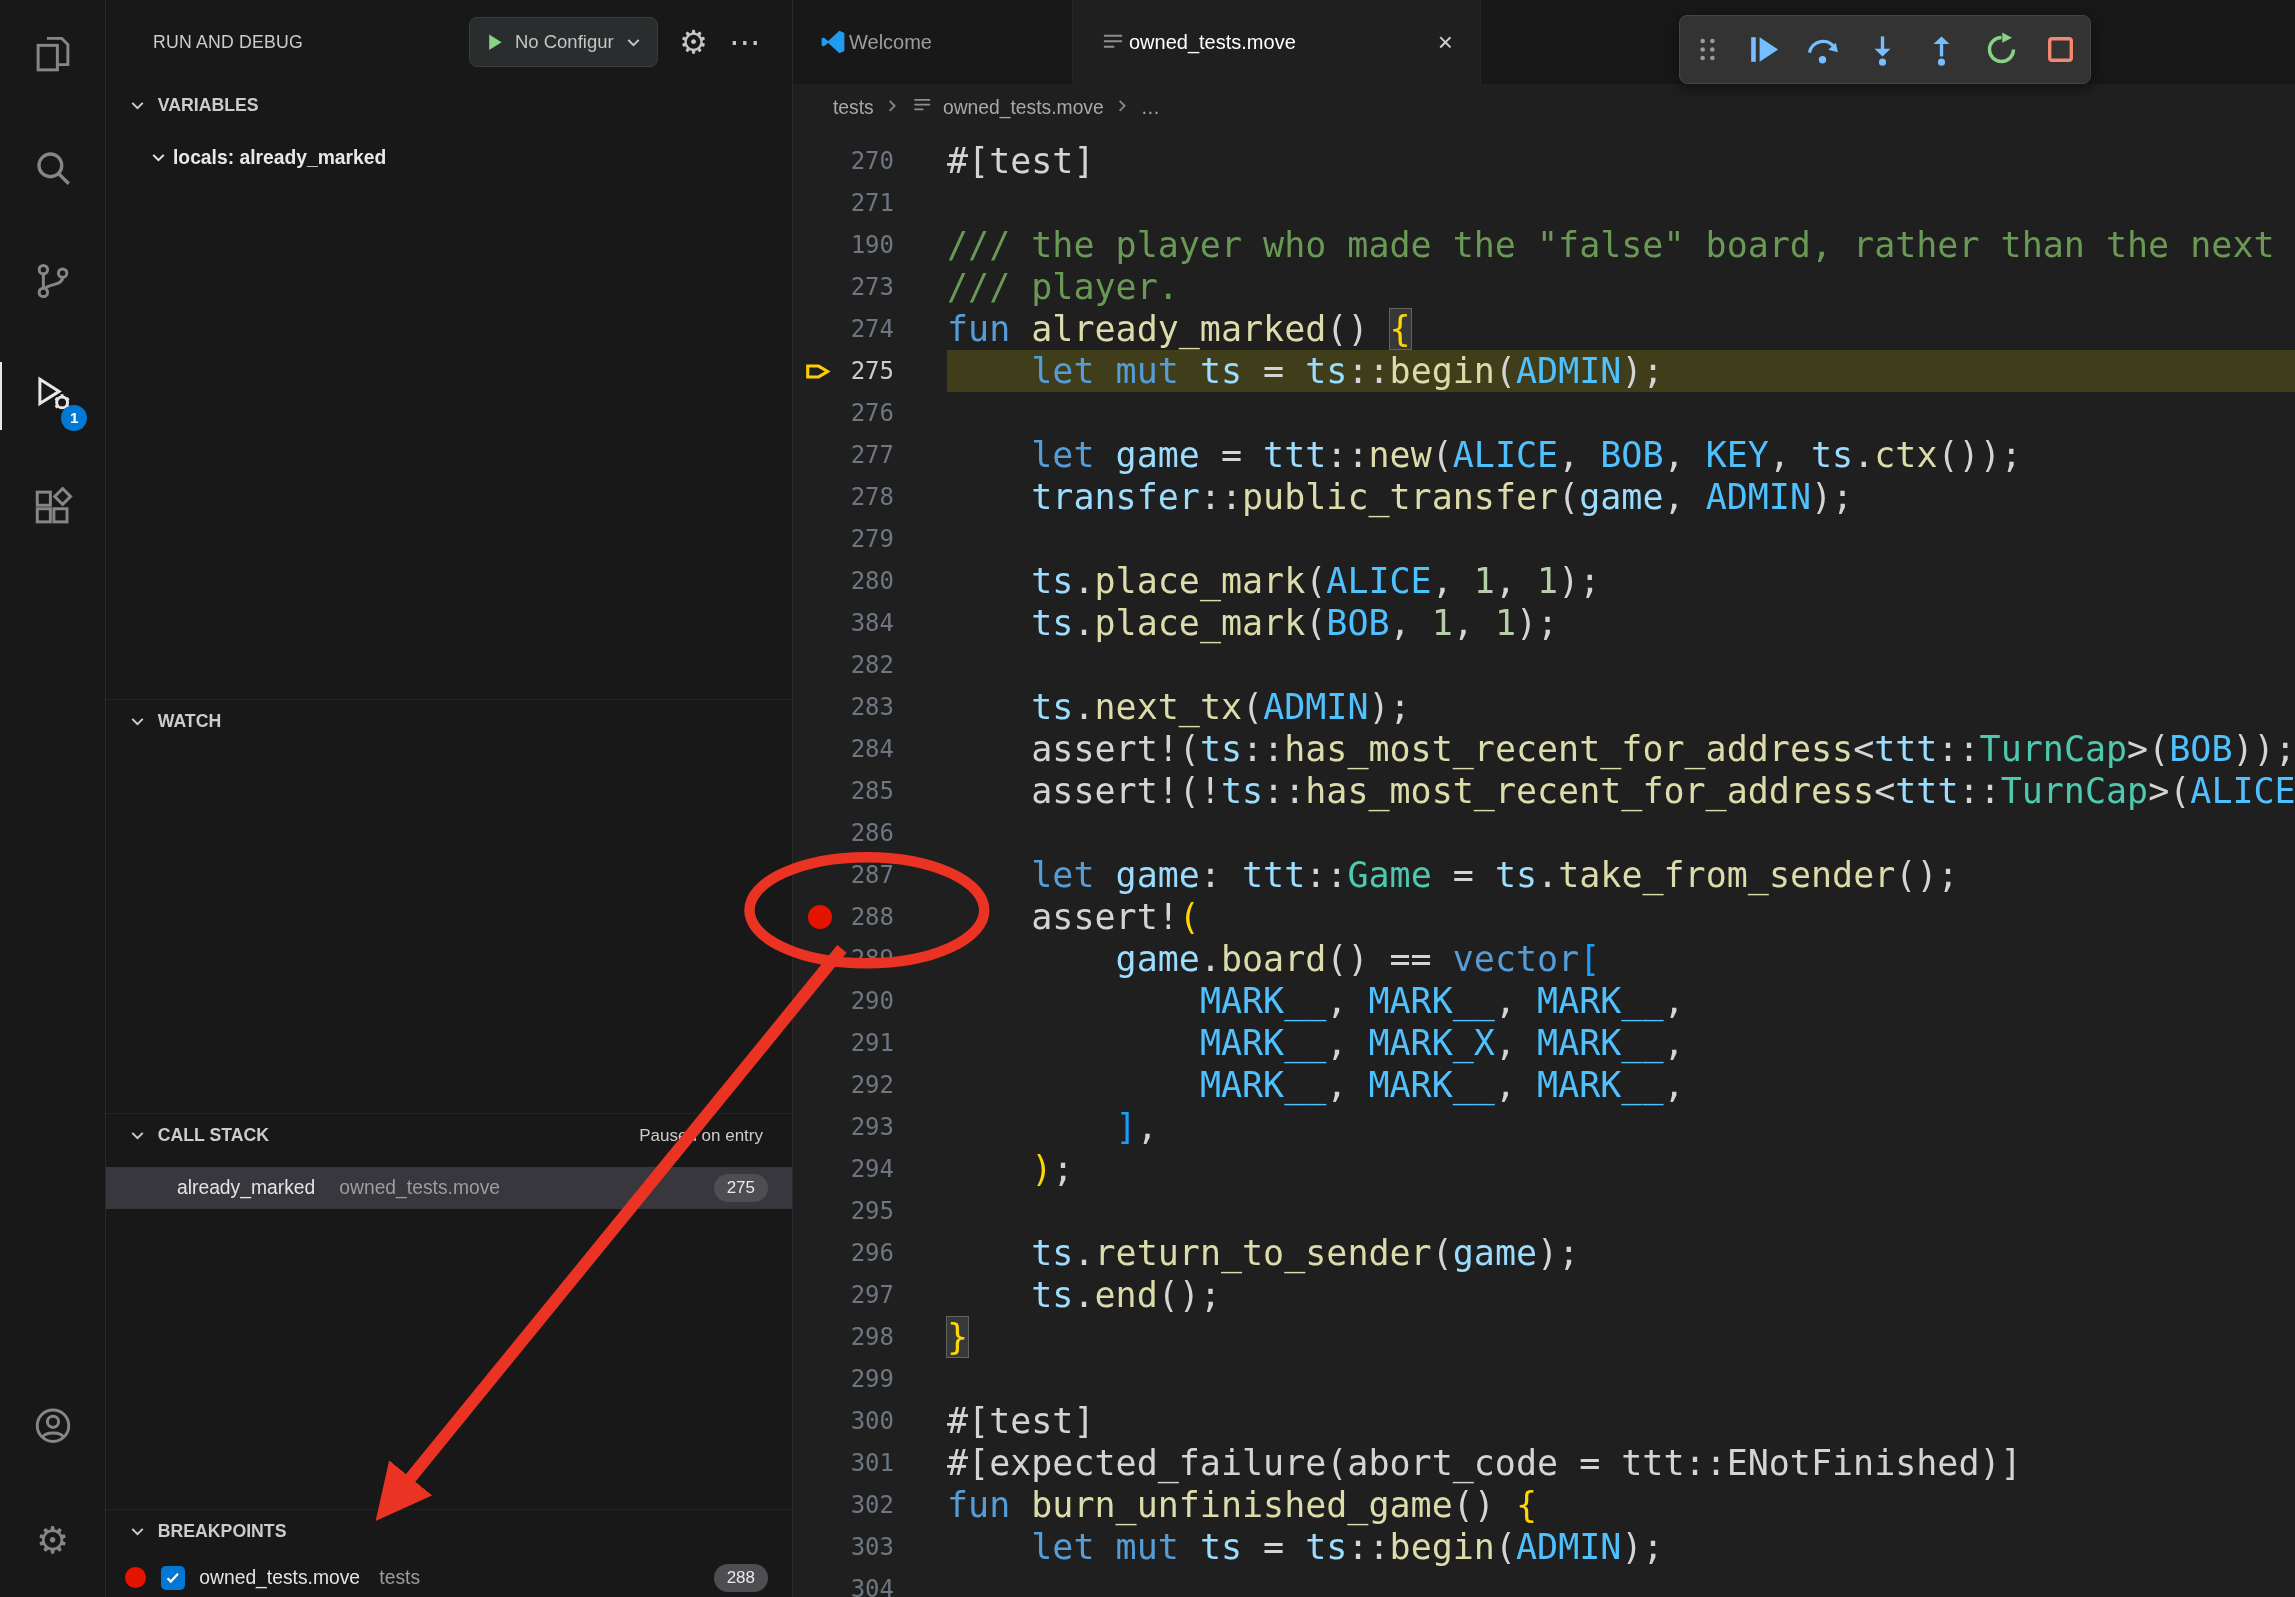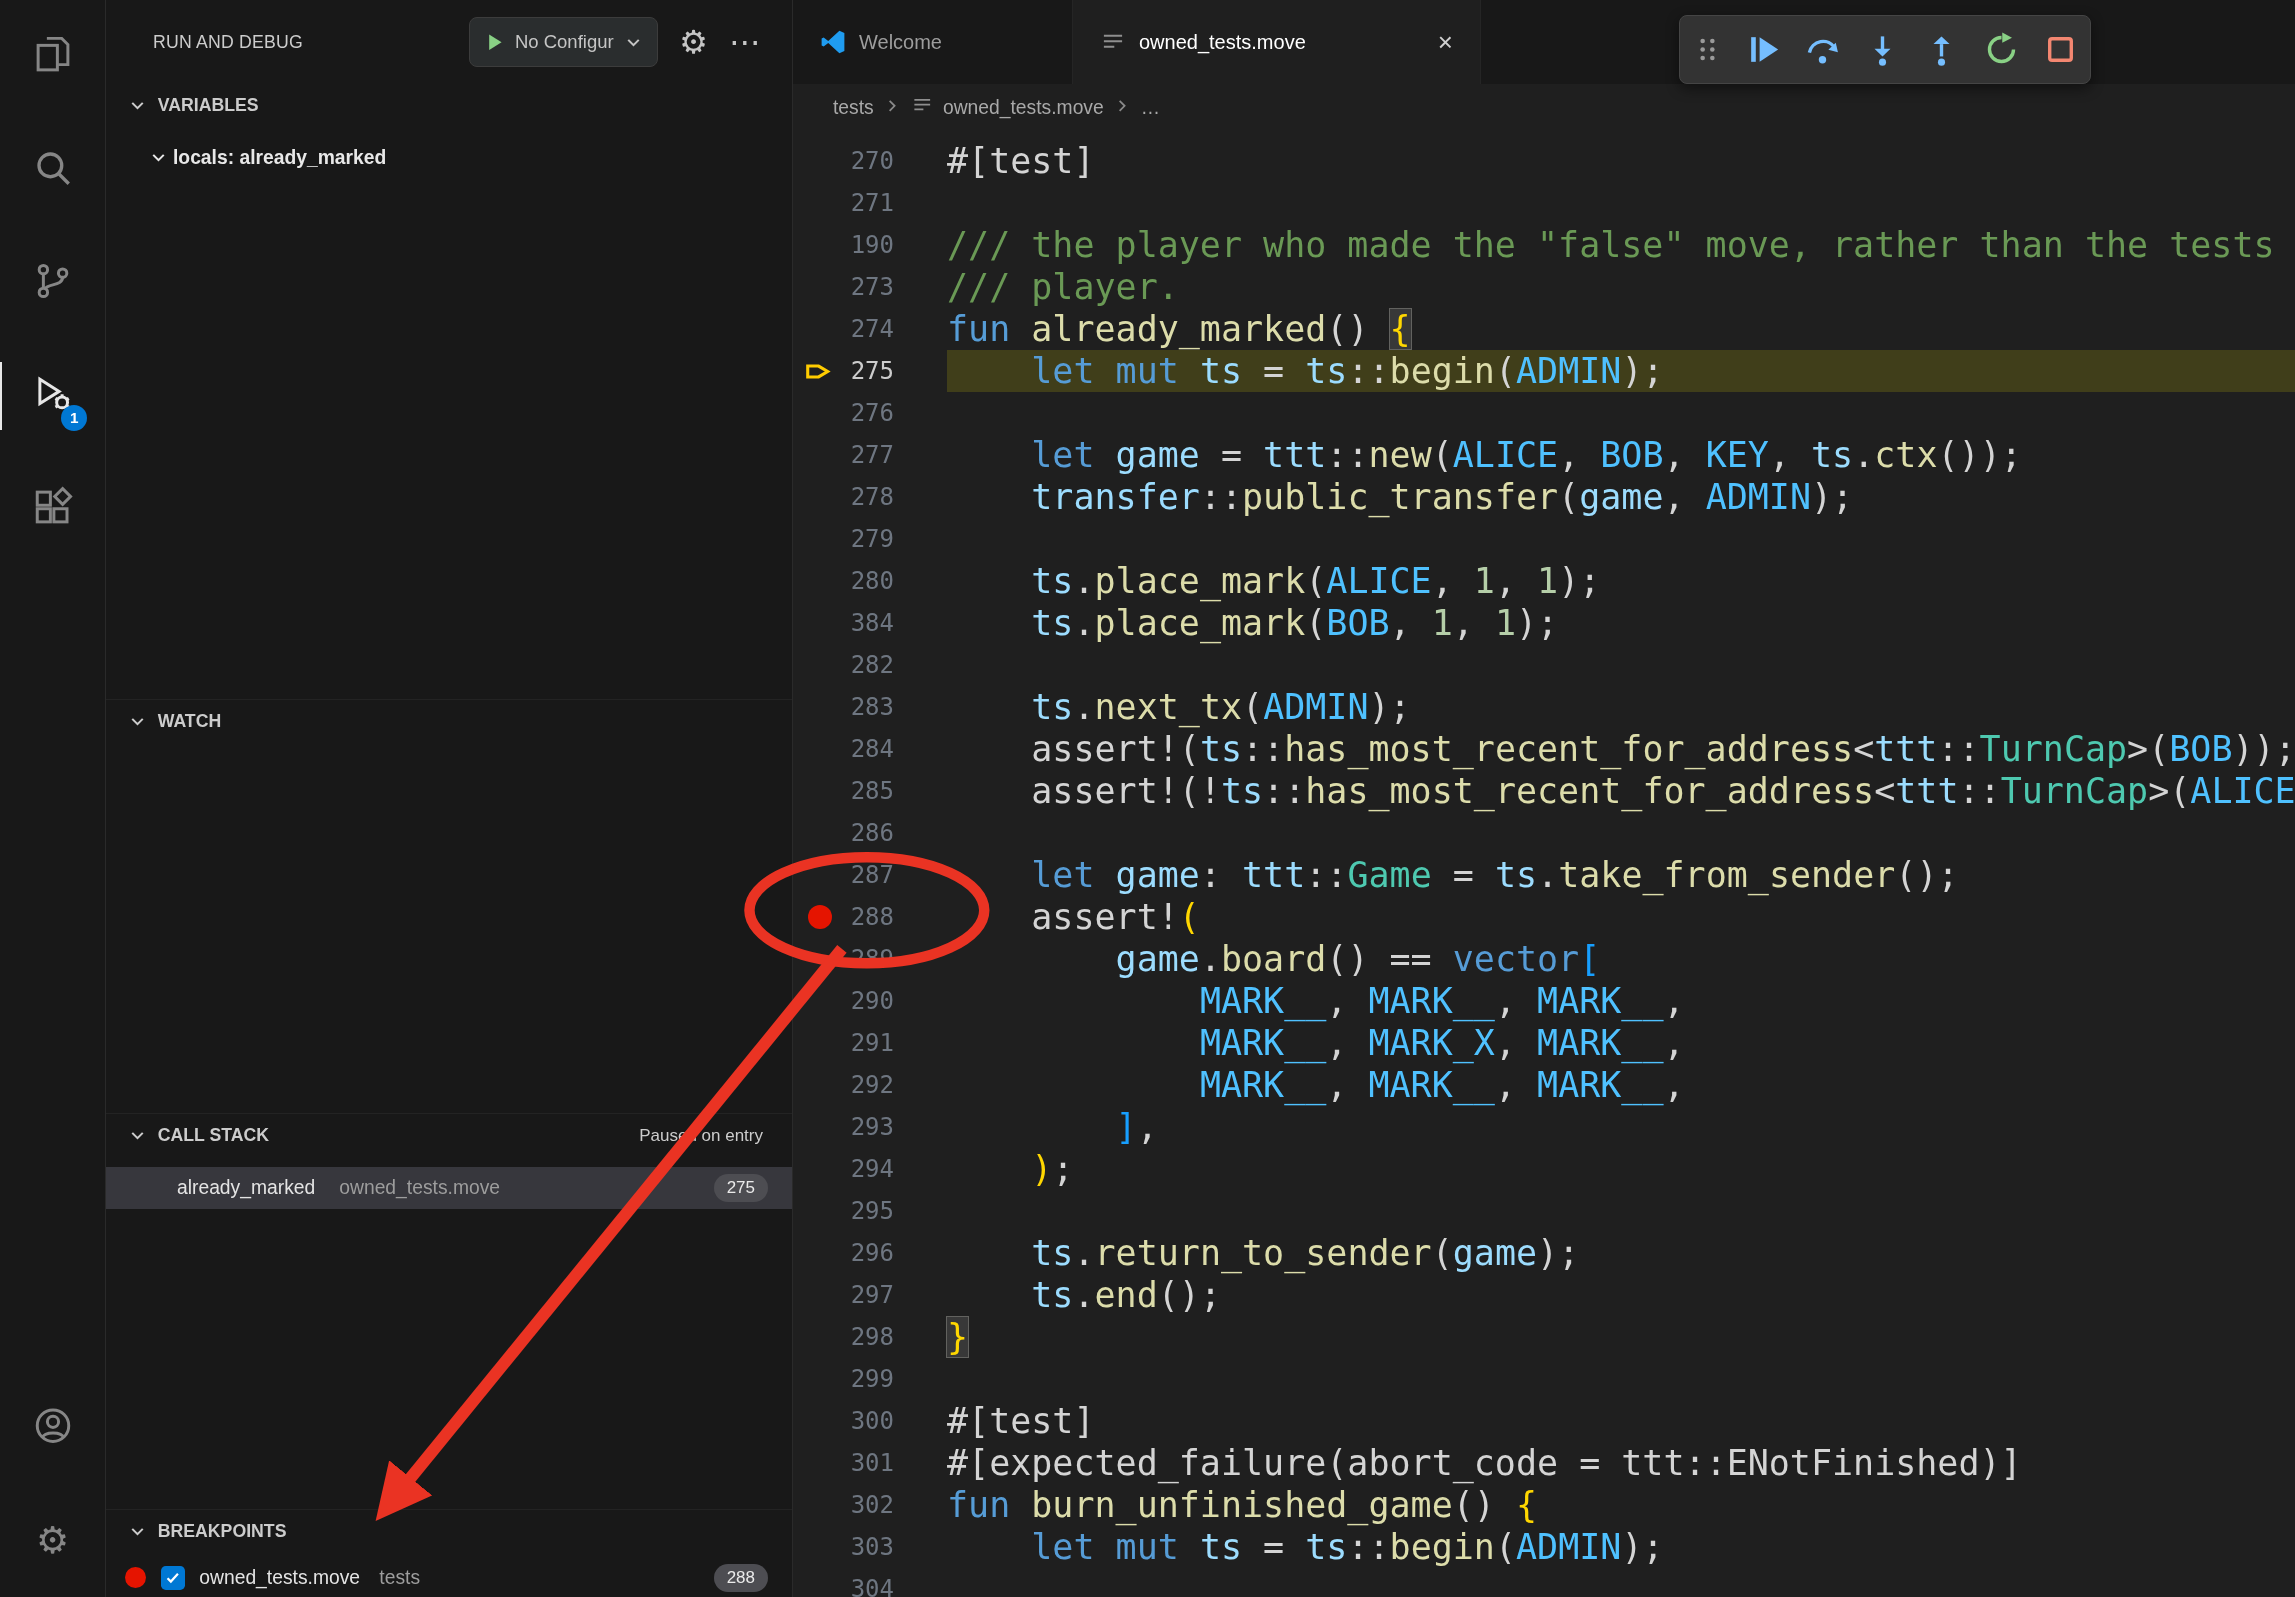--- a/index.html
+++ b/index.html
@@ -59,21 +59,21 @@
   .bp-red{width:21px;height:21px;border-radius:50%;background:#e51400;flex:none;}
   .checkbox{width:24px;height:24px;border-radius:4.8px;background:#0078d4;margin-left:14.5px;flex:none;
     display:flex;align-items:center;justify-content:center;}
   .checkbox svg{width:17.7px;height:17.7px;}
   .bp-file{margin-left:14.5px;}
   .bp-folder{color:#9d9d9d;margin-left:19.3px;}
 
   
   .editor{flex:1;position:relative;background:#1f1f1f;overflow:hidden;}
   .tabbar{position:absolute;top:0;left:0;right:0;height:84px;background:#181818;display:flex;}
-  .tab{display:flex;align-items:center;gap:13px;padding:15px 27px;box-sizing:border-box;
+  .tab{display:flex;align-items:center;gap:3px;padding:15px 27px;box-sizing:border-box;
     font-size:20px;color:#9d9d9d;background:#181818;border-right:0.8px solid #252525;cursor:pointer;}
   .tab-welcome{width:280px;}
   .tab.active{width:408px;background:#1f1f1f;color:#ffffff;}
   .tab-icon{display:flex;align-items:center;}
   .tab-icon svg{width:26px;height:26px;}
   .tab-close{margin-left:auto;font-size:26px;color:#cfcfcf;line-height:1;}
 
   .breadcrumb{position:absolute;top:84px;left:0;right:0;height:48px;background:#1f1f1f;
     display:flex;align-items:center;gap:9.7px;padding-left:40px;font-size:19.3px;color:#a9a9a9;}
   .crumb{cursor:pointer;}
@@ -384,21 +384,21 @@
           </div>
           <div class="code-line">
             <span class="bp-col"></span>
             <span class="line-num">271</span>
             <span class="gut-gap"></span>
           </div>
           <div class="code-line">
             <span class="bp-col"></span>
             <span class="line-num">190</span>
             <span class="gut-gap"></span>
-            <span class="line-content"><span class="tk-cm">/// the player who made the "false" move, rather than the tests</span></span>
+            <span class="line-content"><span class="tk-cm">/// the player who made the "false" board, rather than the next</span></span>
           </div>
           <div class="code-line">
             <span class="bp-col"></span>
             <span class="line-num">273</span>
             <span class="gut-gap"></span>
             <span class="line-content"><span class="tk-cm">/// player.</span></span>
           </div>
           <div class="code-line">
             <span class="bp-col"></span>
             <span class="line-num">274</span>

